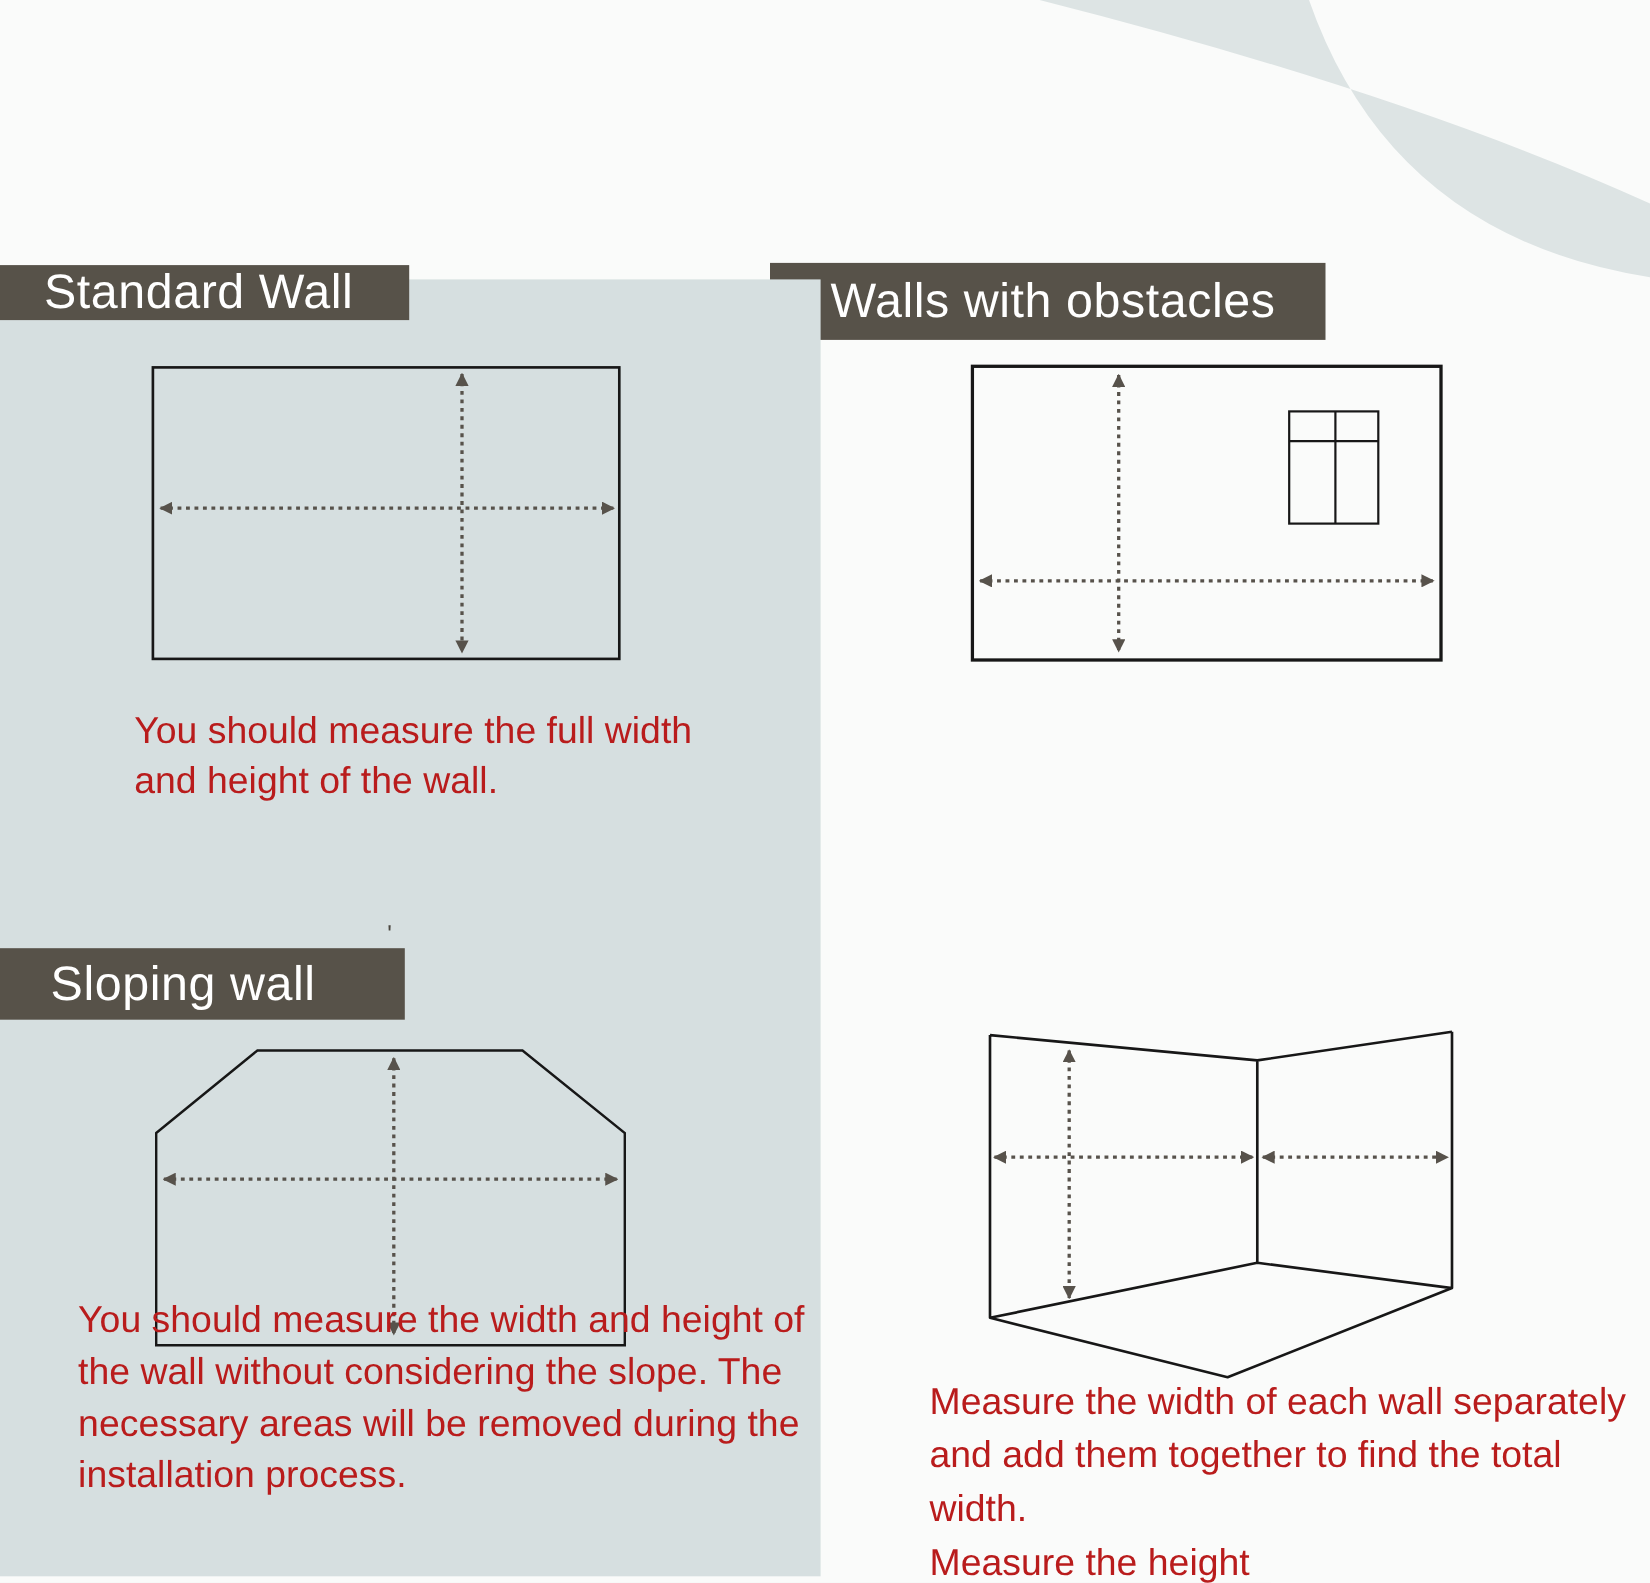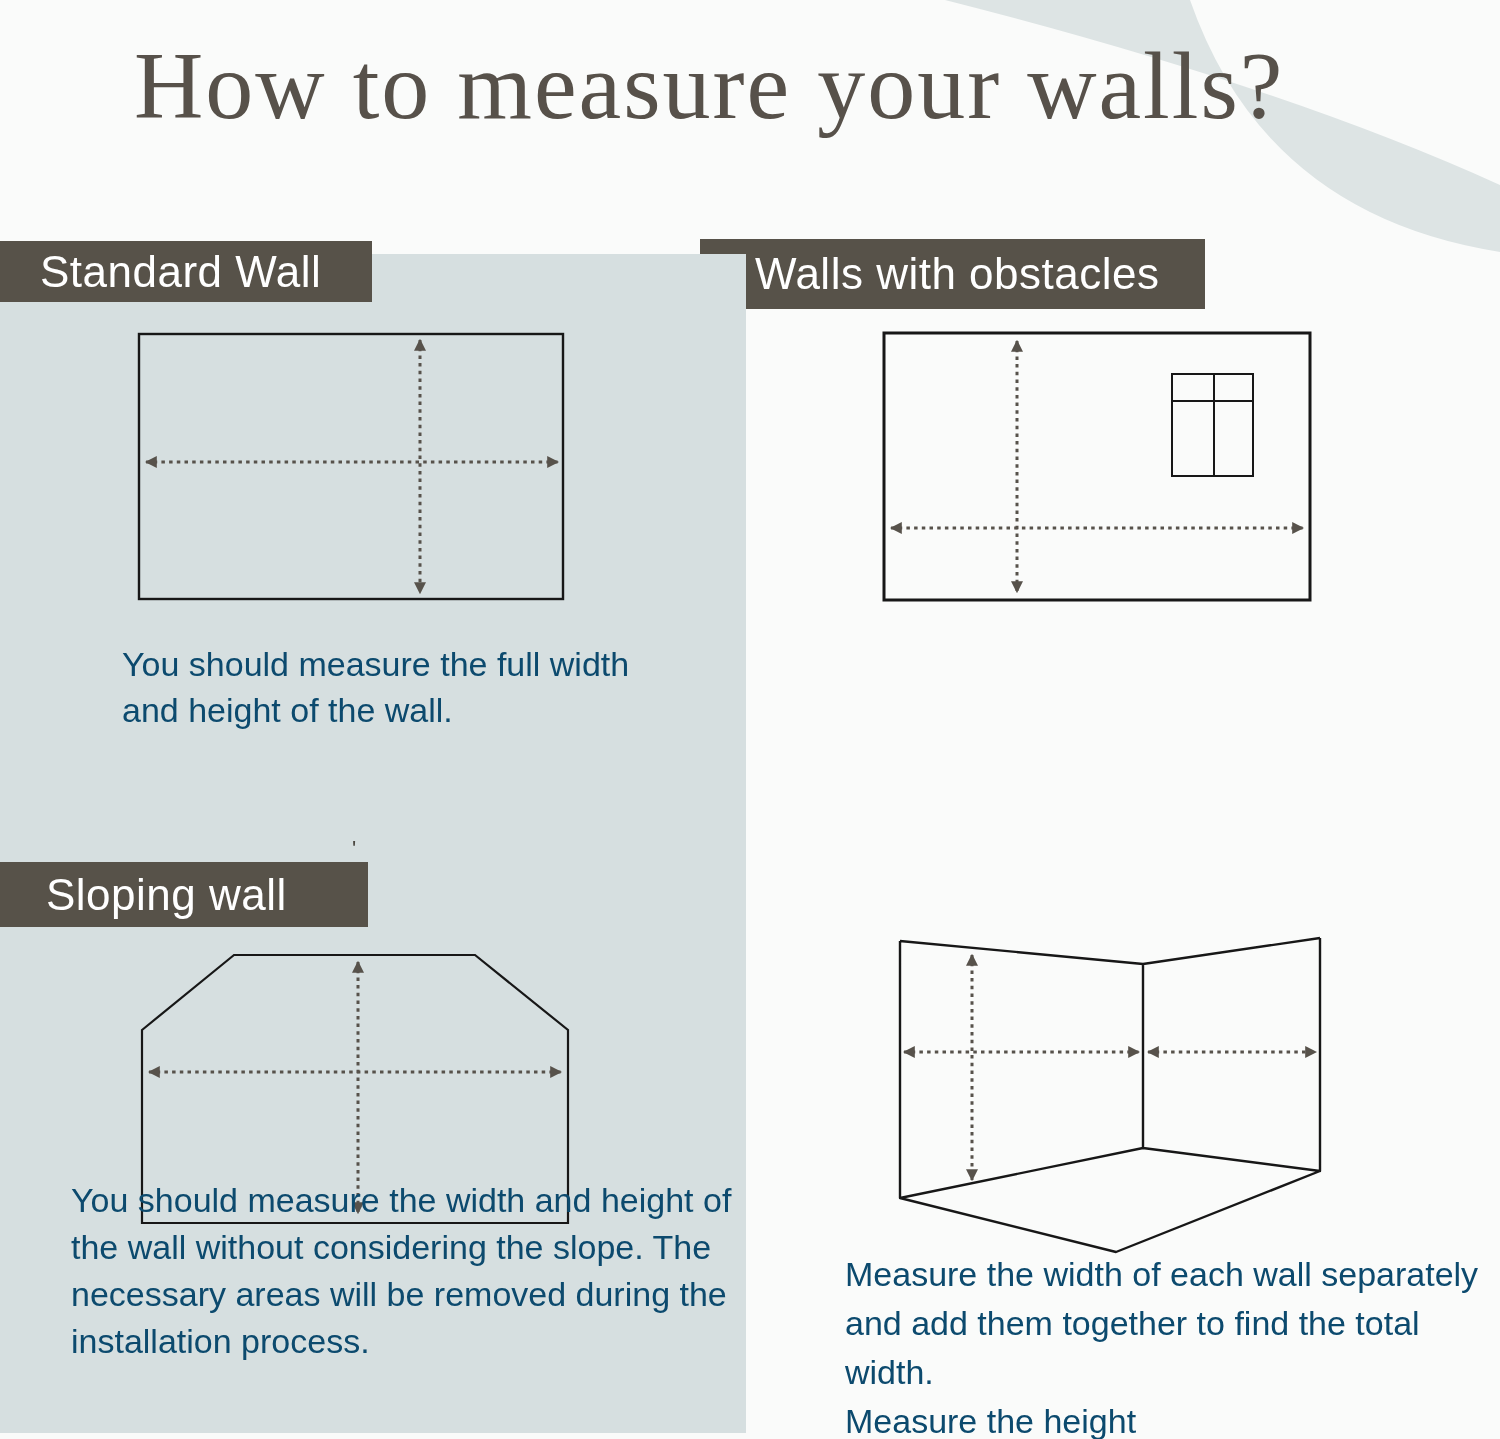--- a/index.html
+++ b/index.html
@@ -3,32 +3,32 @@
 <meta charset="utf-8">
 <style>
   html,body{margin:0;padding:0;background:#e9e9e9;}
   .page{position:relative;width:1500px;height:1439px;background:#fafbfa;overflow:hidden;
         font-family:"Liberation Sans",sans-serif;}
   .ribbon{position:absolute;left:0;top:0;z-index:0;}
   .bar{position:absolute;background:#575249;color:#ffffff;display:flex;align-items:center;
        font-size:44px;font-weight:400;letter-spacing:0.5px;}
   .bar-obstacles{left:700px;top:239px;width:505px;height:70px;padding-left:55px;z-index:1;box-sizing:border-box;}
   .panel{position:absolute;left:0;top:254px;width:746px;height:1179px;background:#d6dfe0;z-index:2;}
-  .bar-standard{left:0;top:241px;width:372px;height:61px;padding-left:40px;z-index:3;box-sizing:border-box;}
+  .bar-standard{left:0;top:241px;width:372px;height:50px;padding-left:40px;z-index:3;box-sizing:border-box;}
   .bar-sloping{left:0;top:862px;width:368px;height:65px;padding-left:46px;z-index:3;box-sizing:border-box;text-align:center;}
   .bar-many{left:750px;top:864px;width:455px;height:64px;padding-left:55px;z-index:3;box-sizing:border-box;}
   .title{position:absolute;left:134px;top:30px;z-index:3;margin:0;
          font-family:"Liberation Serif",serif;font-weight:400;
          font-size:96px;letter-spacing:2px;color:#57514a;white-space:nowrap;}
   .diagram{position:absolute;z-index:3;}
   .d-standard{left:137px;top:331px;}
   .d-obstacles{left:882px;top:331px;}
   .d-sloping{left:140px;top:953px;}
   .d-many{left:890px;top:930px;}
-  .desc{position:absolute;z-index:3;font-size:34px;color:#0c4a6e;white-space:pre-line;margin:0;}
+  .desc{position:absolute;z-index:3;font-size:34px;color:#b91c1c;white-space:pre-line;margin:0;}
   .desc-standard{left:122px;top:641px;line-height:46px;}
   .desc-obstacles{left:812px;top:635px;line-height:45px;}
   .desc-sloping{left:71px;top:1177px;line-height:47px;}
   .desc-many{left:845px;top:1250px;line-height:49px;}
   .stray{position:absolute;left:352px;top:836px;z-index:3;font-size:22px;color:#4a463f;}
   .wire{stroke:#171717;fill:none;}
   .dash{stroke:#57524b;stroke-width:3;fill:none;stroke-dasharray:3.5 4.2;}
 </style>
 </head>
 <body>
@@ -38,21 +38,20 @@
   <svg class="ribbon" width="1500" height="300" viewBox="0 0 1500 300">
     <path d="M945,0 Q1280,85 1500,185 L1500,252 Q1265,215 1190,0 Z" fill="#dde4e4"></path>
   </svg>
 
   <div class="bar bar-obstacles">
     <span>Walls with obstacles</span>
   </div>
 
   <div class="panel"></div>
 
-  <h1 class="title">How to measure your walls?</h1>
 
   <div class="bar bar-standard">
     <span>Standard Wall</span>
   </div>
 
   <div class="bar bar-sloping">
     <span>Sloping wall</span>
   </div>
 
 

